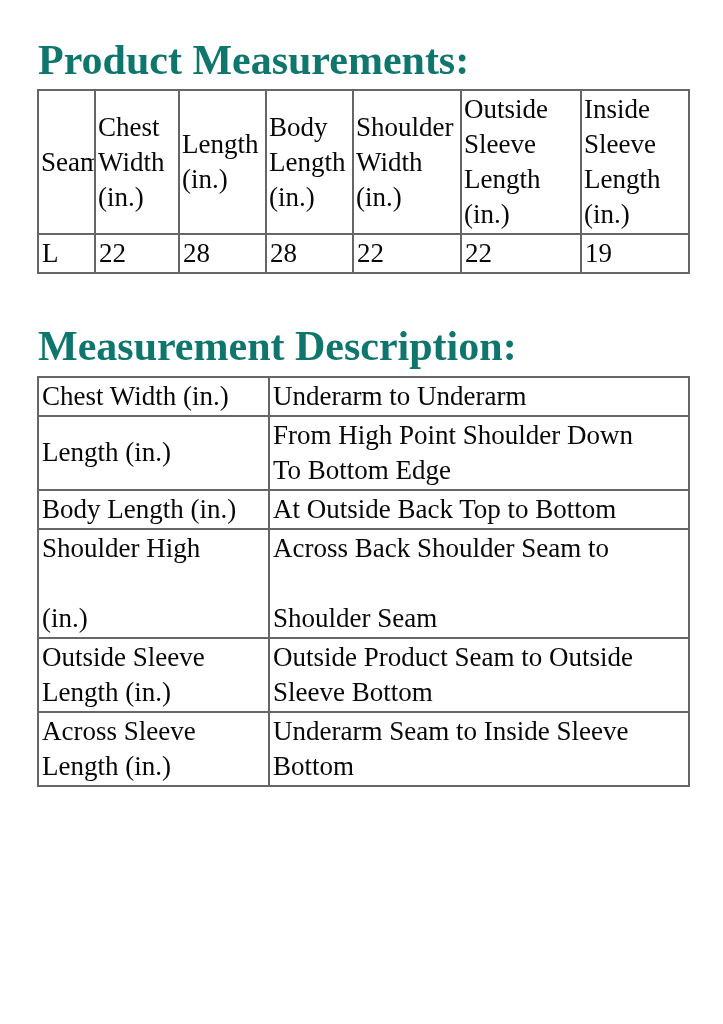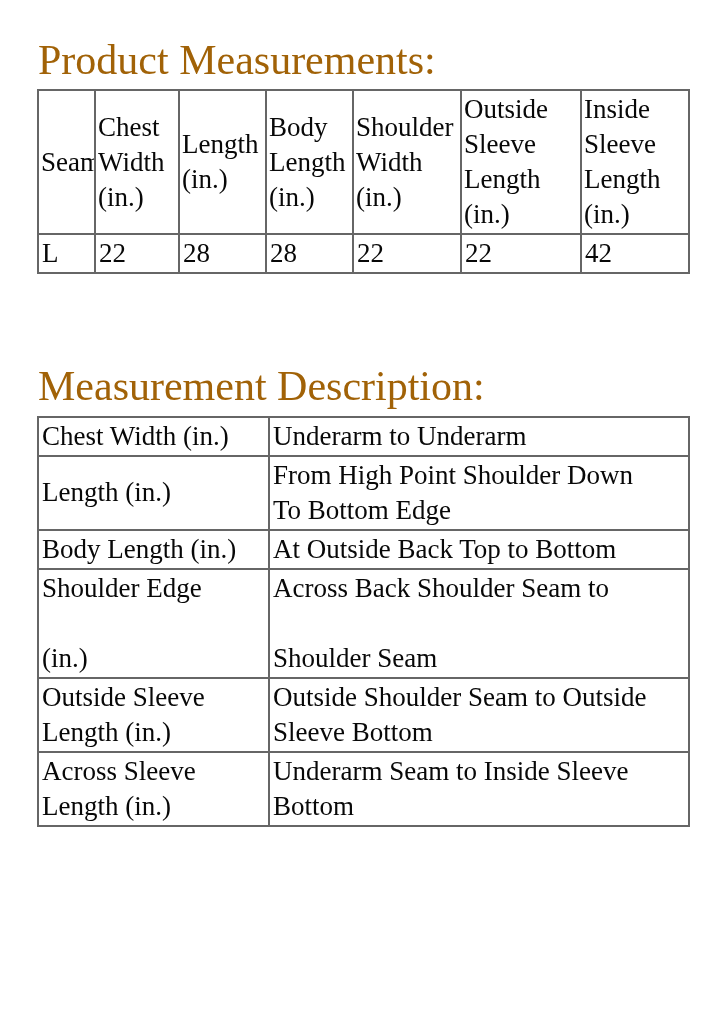--- a/index.html
+++ b/index.html
@@ -13,28 +13,28 @@
     position: relative;
     width: 723px;
     height: 1024px;
     background: #ffffff;
     box-sizing: border-box;
     padding: 36px 34px 0 37px;
     overflow: hidden;
   }
   .section-title {
     font-size: 42px;
-    font-weight: 400;
+    font-weight: 700;
     line-height: 1.15;
     margin: 0 0 5px 1px;
-    color: #a16207;
+    color: #0f766e;
     white-space: nowrap;
   }
   .title-gap {
-    margin-top: 88px;
+    margin-top: 48px;
   }
   table {
     border-collapse: collapse;
     table-layout: fixed;
     width: 651px;
     background: #ffffff;
   }
   th, td {
     border: 2px solid #666666;
     font-size: 27px;
@@ -84,21 +84,21 @@
       </tr>
     </thead>
     <tbody>
       <tr>
         <td>L</td>
         <td>22</td>
         <td>28</td>
         <td>28</td>
         <td>22</td>
         <td>22</td>
-        <td>42</td>
+        <td>19</td>
       </tr>
     </tbody>
   </table>
 
   <h1 class="section-title title-gap">Measurement Description:</h1>
 
   <table class="md-table">
     <colgroup>
       <col style="width:231px">
       <col style="width:420px">
@@ -111,31 +111,31 @@
       <tr>
         <td class="md-label">Length (in.)</td>
         <td class="md-desc">From High Point Shoulder Down
 To Bottom Edge</td>
       </tr>
       <tr>
         <td class="md-label">Body Length (in.)</td>
         <td class="md-desc">At Outside Back Top to Bottom</td>
       </tr>
       <tr>
-        <td class="md-label">Shoulder Edge
+        <td class="md-label">Shoulder High
 
 (in.)</td>
         <td class="md-desc">Across Back Shoulder Seam to
 
 Shoulder Seam</td>
       </tr>
       <tr>
         <td class="md-label">Outside Sleeve
 Length (in.)</td>
-        <td class="md-desc">Outside Shoulder Seam to Outside
+        <td class="md-desc">Outside Product Seam to Outside
 Sleeve Bottom</td>
       </tr>
       <tr>
         <td class="md-label">Across Sleeve
 Length (in.)</td>
         <td class="md-desc">Underarm Seam to Inside Sleeve
 Bottom</td>
       </tr>
     </tbody>
   </table>

